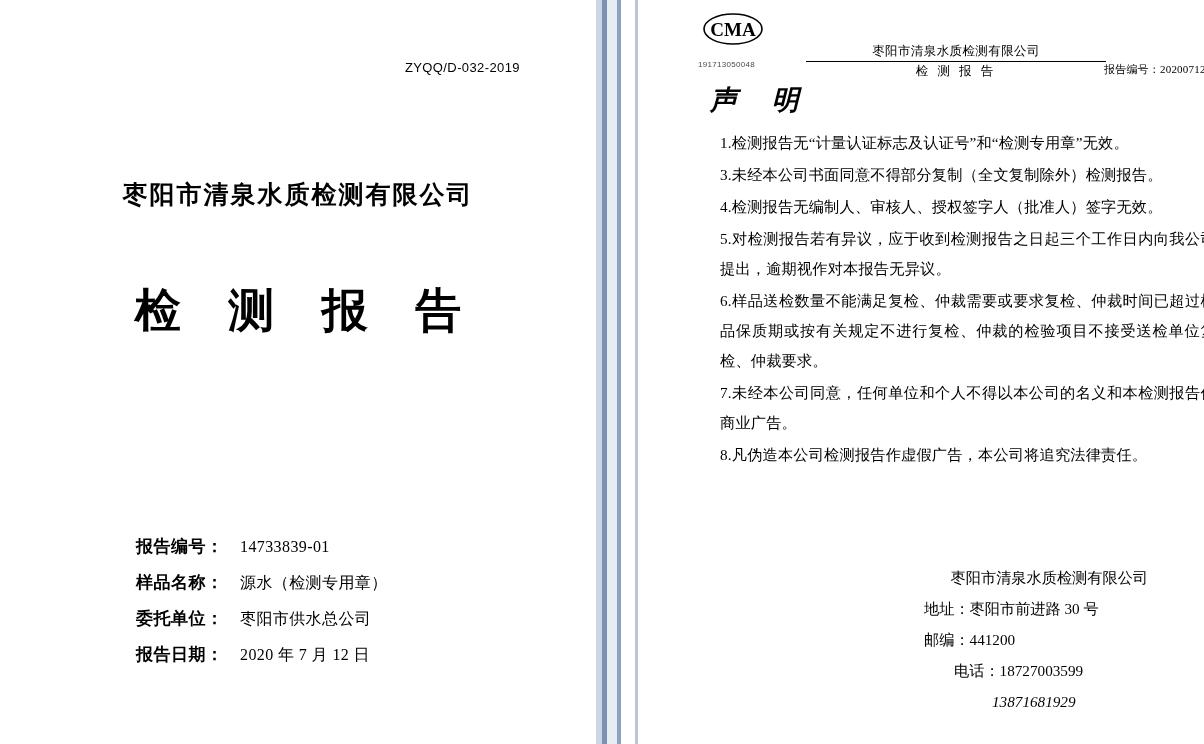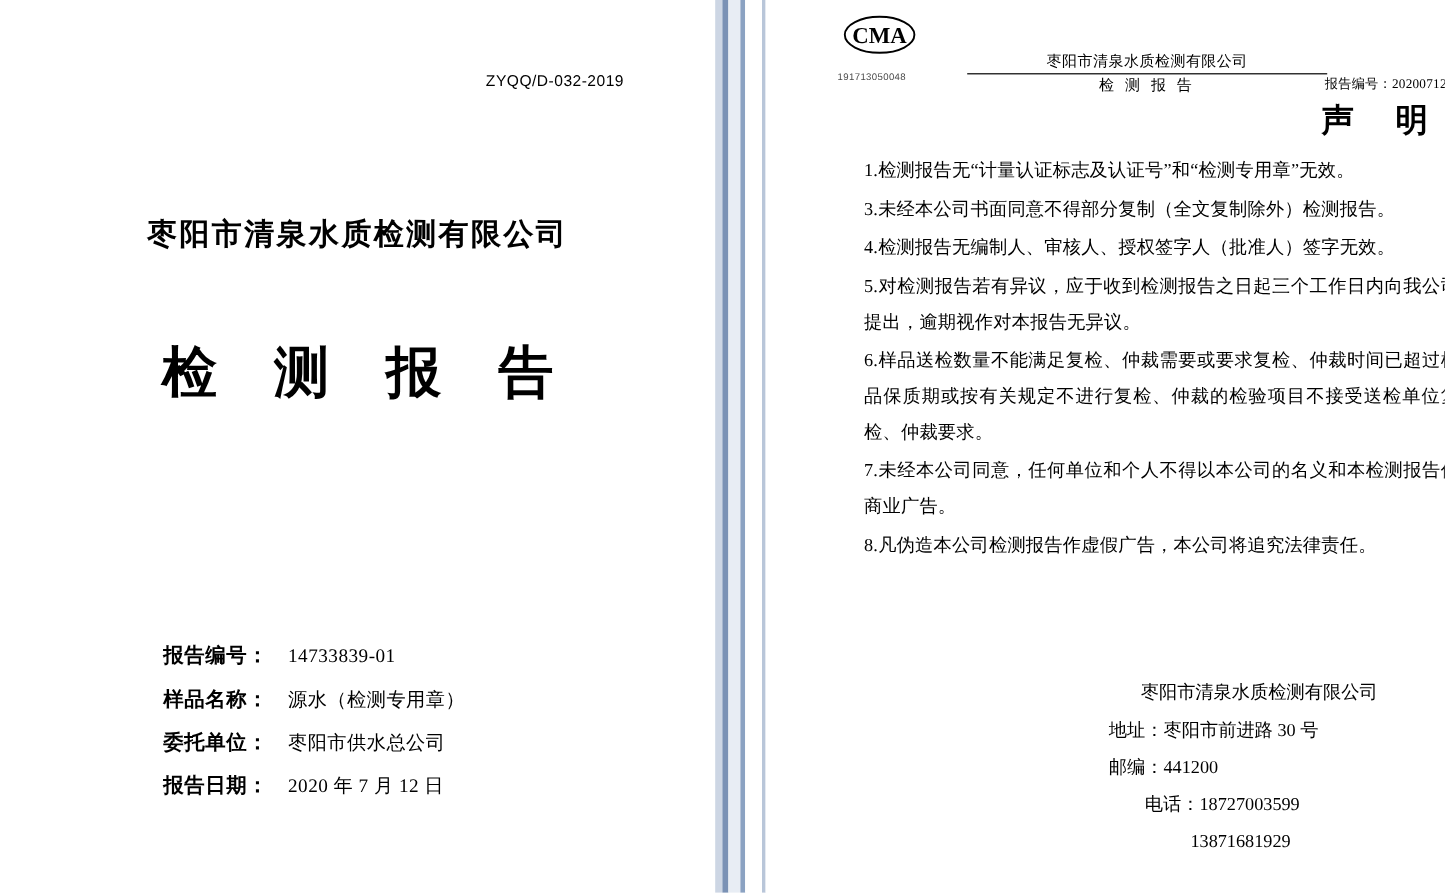--- a/index.html
+++ b/index.html
@@ -178,25 +178,26 @@
     left: 408px;
     font-size: 11px;
     letter-spacing: 0.2px;
     white-space: nowrap;
   }
   .statement-title {
     position: absolute;
     top: 82px;
     left: 0;
     width: 508px;
-    text-align: right;
+    text-align: left;
     font-size: 27px;
     font-weight: bold;
     letter-spacing: 14px;
     text-indent: 14px;
+    font-style: italic;
   }
   .clauses {
     position: absolute;
     top: 128px;
     left: 3px;
     width: 496px;
     margin-left: 21px;
   }
   .clause {
     font-size: 15.2px;
@@ -221,20 +222,21 @@
     text-align: left;
     padding-left: 228px;
     font-size: 15.2px;
     line-height: 31px;
   }
   .signoff-line.indent-more {
     padding-left: 258px;
   }
   .signoff-line.indent-most {
     padding-left: 296px;
+    font-style: italic;
   }
 </style>
 </head>
 <body>
 
 <div class="page">
 
   <div class="left-page">
 
     <div class="doc-code">ZYQQ/D-032-2019</div>

